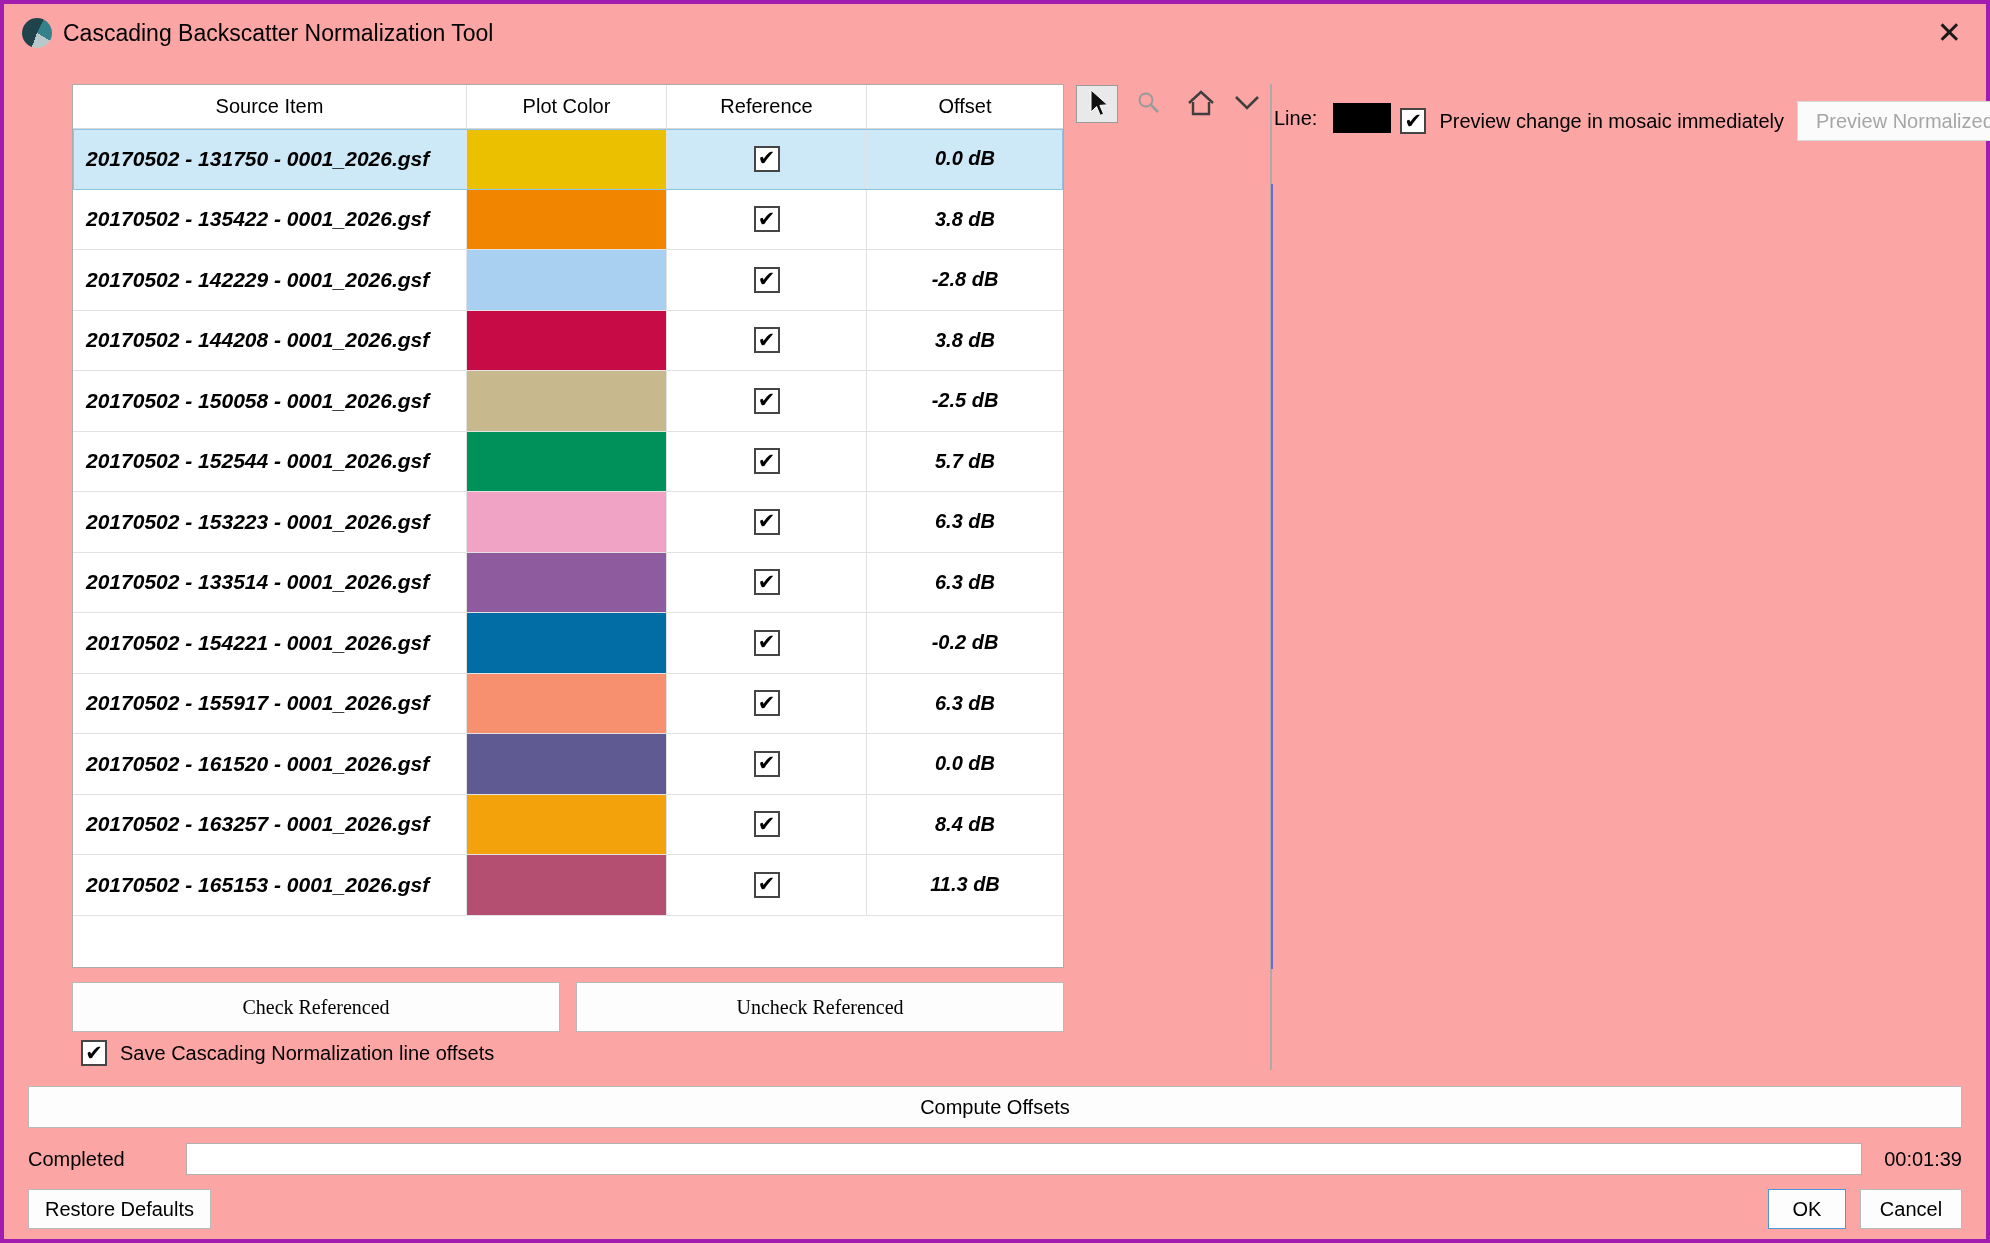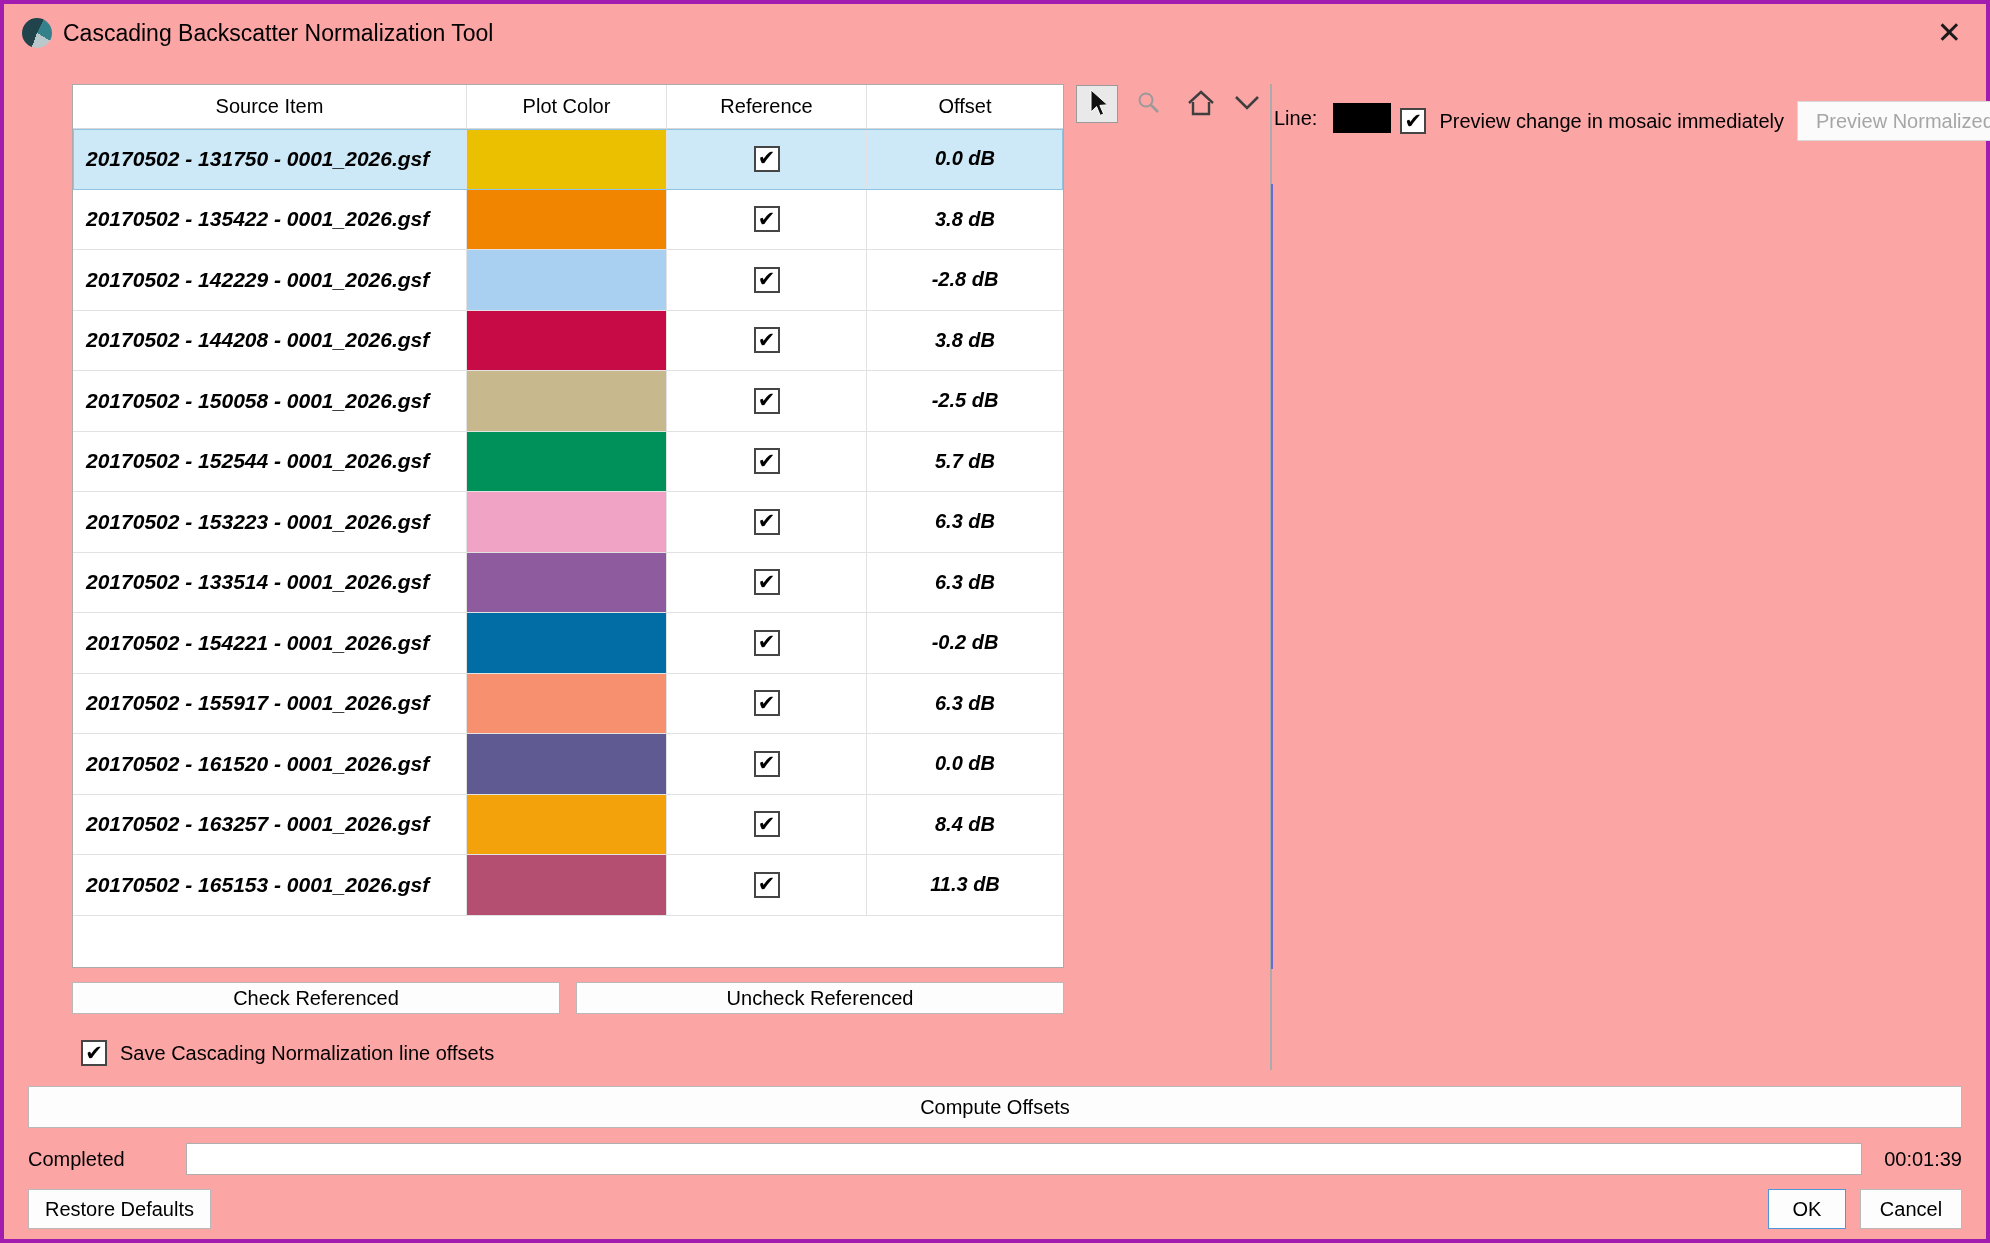--- a/index.html
+++ b/index.html
@@ -65,21 +65,21 @@
   .check-glyph { font-size: 21px; line-height: 1; color: #000; font-style: normal; font-weight: normal; transform: translateY(-1px); }
 
   
   .btn {
     font-family: inherit; font-size: 20px; color: #000;
     background: #FDFDFD; border: 1px solid #B9B9B9; cursor: default;
   }
   .btn[disabled] { color: #A6A6A6; background: #FBFBFB; border-color: #D9D9D9; }
 
   .btn-row { margin-top: 14px; height: 40px; flex: 0 0 auto; display: flex; gap: 16px; }
-  .btn-row .btn { flex: 1; height: 32px; }
+  .btn-row .btn { flex: 1; height: 50px; font-family: Liberation Serif, serif; }
   .save-row { margin-top: 16px; height: 30px; flex: 0 0 auto; display: flex; align-items: center; gap: 13px; padding-left: 9px; font-size: 20px; }
 
   
   .toolbar { height: 40px; flex: 0 0 auto; display: flex; align-items: center; gap: 10px; margin-bottom: 8px; padding-left: 2px; }
   .tool-btn { width: 42px; height: 38px; display: flex; align-items: center; justify-content: center; background: transparent; border: 1px solid transparent; cursor: default; }
   .tool-btn.active { background: #E9E9E9; border-color: #9A9A9A; }
   .collapse-btn { margin-left: auto; margin-right: 8px; background: none; border: none; cursor: default; display: flex; align-items: center; }
 
   .preview-canvas { flex: 1; border: 1px solid #ABABAB; background: #fff; position: relative; min-height: 0; }
   .mosaic-frame { position: absolute; left: 13.7%; top: 10.1%; width: 72.6%; height: 79.7%; border: 1px solid #6A6ACF; }

